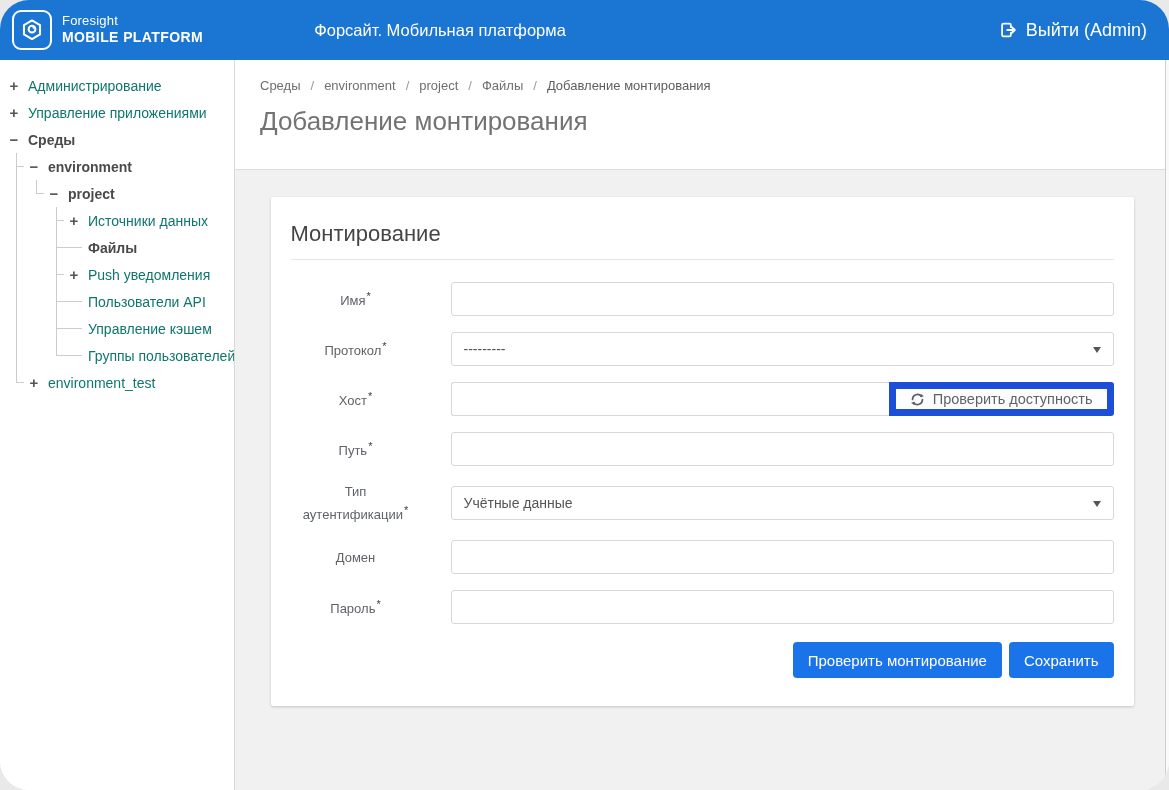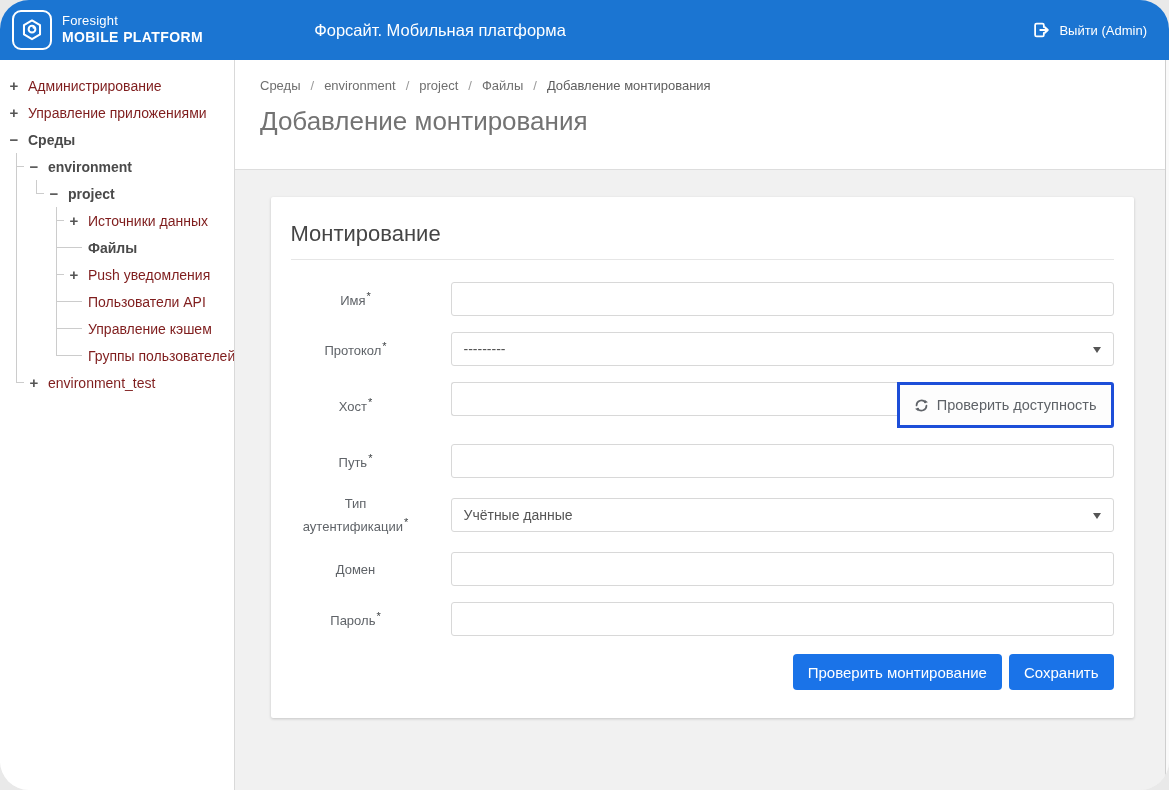--- a/index.html
+++ b/index.html
@@ -8,34 +8,34 @@
   .app { position:relative; width:1169px; height:790px; background:#f1f1f1; overflow:hidden; margin:0 auto;border-radius:29px; }
 
   
   .header { position:absolute; top:0; left:0; width:100%; height:60px; background:#1b75d2; color:#fff; z-index:10; }
   .logo-wrap { position:absolute; left:12px; top:10px; display:flex; align-items:center; gap:10px; }
   .logo-badge { width:40px; height:40px; border:2px solid #fff; border-radius:9px; display:flex; align-items:center; justify-content:center; }
   .logo-text { line-height:1.25; }
   .logo-line1 { font-size:13px; font-weight:300; letter-spacing:.2px; }
   .logo-line2 { font-size:14px; font-weight:700; letter-spacing:.4px;text-align:center; }
   .header-title { position:absolute; left:440px; top:50%; transform:translate(-50%,-50%); font-size:16.5px; font-weight:400; white-space:nowrap; }
-  .logout { position:absolute; right:22px; top:50%; transform:translateY(-50%); display:flex; align-items:center; gap:9px; font-size:13px; cursor:pointer; }
+  .logout { position:absolute; right:22px; top:50%; transform:translateY(-50%); display:flex; align-items:center; gap:9px; font-size:18px; cursor:pointer; }
 
   
   .sidebar { position:absolute; top:60px; left:0; width:235px; height:730px; background:#fff; border-right:1px solid #d9d9d9; overflow:hidden; }
   ul.tree { list-style:none; padding:12px 6px 0 8px; font-size:14px; color:#666; }
   .tree ul { list-style:none; padding-left:20px; position:relative; }
   .tree li { position:relative; }
   .tree ul > li::before { content:""; position:absolute; left:-12px; top:13px; width:8px; border-top:1px solid #ccc; }
   .tree ul > li.leaf::before { width:26px; }
   .tree ul > li::after { content:""; position:absolute; left:-12px; top:0; height:100%; border-left:1px solid #ccc; }
   .tree ul > li:last-child::after { height:13px; }
   .node-row { display:flex; align-items:center; height:27px; gap:8px; cursor:pointer; }
   .twisty { width:12px; flex:none; text-align:center; font-weight:700; font-size:15px; color:#555; line-height:1; }
-  .node-lbl { white-space:nowrap; color:#7f1d1d; }
+  .node-lbl { white-space:nowrap; color:#0f766e; }
   li.bold > .node-row .node-lbl { font-weight:700; color:#4a4a4a; }
   .leaf > .node-row { padding-left:20px; }
 
   
   .content { position:absolute; top:60px; left:235px; width:934px; height:730px; background:#f1f1f1; overflow:hidden; }
   .topband { background:#fff; border-bottom:1px solid #ddd; height:110px; padding:18px 0 0 25px; }
   .breadcrumb { display:flex; align-items:center; gap:10px; font-size:13px; color:#6f6f6f; }
   .crumb { cursor:pointer; }
   .crumb-sep { color:#9a9a9a; }
   .crumb-current { color:#5e5e5e; }
@@ -47,21 +47,21 @@
   .heading-rule { border:none; border-top:1px solid #e6e6e6; margin:0 0 22px 0; }
   .frow { display:flex; align-items:center; margin-bottom:16px; }
   .flabel { width:130px; flex:none; text-align:center; margin-right:30px; font-size:13px; font-weight:400; color:#5f6368; line-height:1.5; }
   .flabel sup { font-size:11px; color:#3c4043; margin-left:1px; }
   .fctrl { flex:1; display:flex; }
   .tinput { flex:1; height:34px; border:1px solid #d8d8d8; border-radius:3px; padding:0 10px; font-size:14px; color:#333; font-family:"Liberation Sans",sans-serif; outline:none; background:#fff; }
   .fselect { flex:1; height:34px; border:1px solid #d8d8d8; border-radius:3px; padding:0 26px 0 12px; font-size:14px; color:#555; display:flex; align-items:center; position:relative; cursor:pointer; background:#fff; }
   .fselect .arrow { position:absolute; right:12px; top:50%; margin-top:-2px; width:0; height:0; border-left:4.5px solid transparent; border-right:4.5px solid transparent; border-top:6px solid #555; }
   .igroup { flex:1; display:flex; }
   .igroup .tinput { border-radius:3px 0 0 3px; border-right:none; }
-  .addon-btn { flex:none; display:flex; align-items:center; gap:8px; padding:0 14px; height:46px; border:3px solid #1d4ed8; border-radius:0 3px 3px 0; background:#fdfdfd; color:#5f6368; font-size:14.5px; cursor:pointer; white-space:nowrap; }
+  .addon-btn { flex:none; display:flex; align-items:center; gap:8px; padding:0 14px; height:34px; border:7px solid #1d4ed8; border-radius:0 3px 3px 0; background:#fdfdfd; color:#5f6368; font-size:14.5px; cursor:pointer; white-space:nowrap; }
 
   .actions { display:flex; justify-content:flex-end; gap:7px; margin-top:18px; }
   .btn-primary { background:#1a73e8; color:#fff; border:none; border-radius:4px; padding:0 15px; height:36px; font-size:15px; font-family:"Liberation Sans",sans-serif; cursor:pointer; }
 
   
   .edge-track { position:absolute; top:60px; right:0; bottom:0; width:4px; background:#fafafa; border-left:1px solid #cfcfcf; }
 
   svg { display:block; }
 </style>
 </head>

